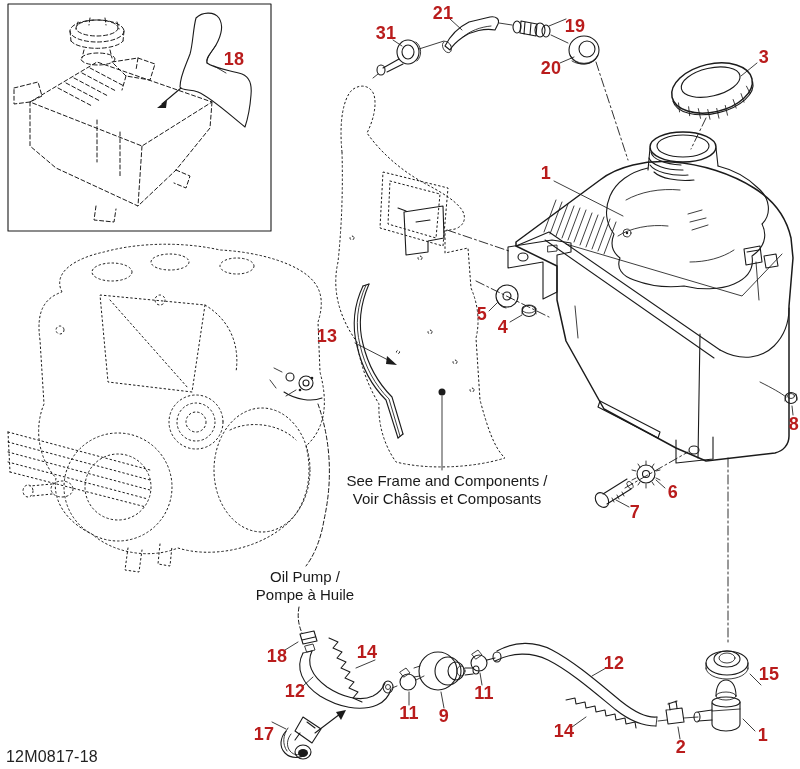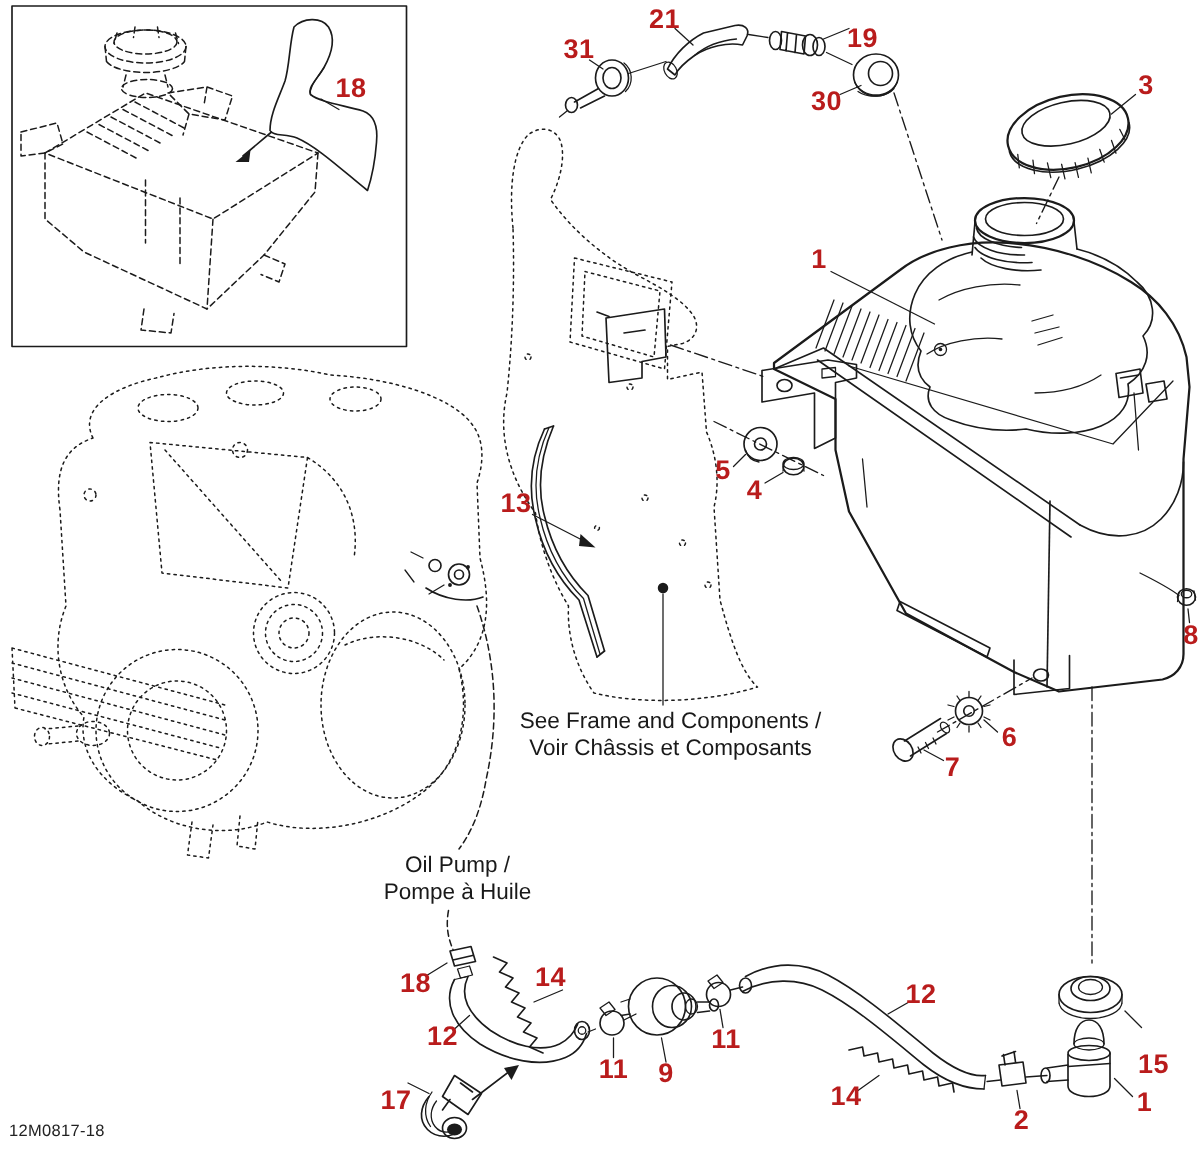--- a/index.html
+++ b/index.html
@@ -18,21 +18,21 @@
   .fillb{fill:#1b1b1b;stroke:none;}
   .callout{
     position:absolute;transform:translate(-50%,-50%);
     font-size:18px;font-weight:700;color:#b91c1c;letter-spacing:.3px;white-space:nowrap;
   }
   .note{
     position:absolute;transform:translate(-50%,-50%);text-align:center;
     font-size:15px;line-height:18px;color:#191919;white-space:nowrap;
   }
   .code{
-    position:absolute;left:6px;top:748px;font-size:11px;color:#222;letter-spacing:.2px;
+    position:absolute;left:6px;top:748px;font-size:16px;color:#222;letter-spacing:.2px;
   }
 </style>
 </head>
 <body>
 
 <div class="stage">
 
 <svg width="800" height="769" viewBox="0 0 800 769">
 
   <g>
@@ -344,29 +344,29 @@
   <div class="callout" style="left:482px;top:314px">5</div>
   <div class="callout" style="left:673px;top:492px">6</div>
   <div class="callout" style="left:635px;top:512px">7</div>
   <div class="callout" style="left:794px;top:424px">8</div>
   <div class="callout" style="left:444px;top:716px">9</div>
   <div class="callout" style="left:277px;top:656px">18</div>
   <div class="callout" style="left:409px;top:713px">11</div>
   <div class="callout" style="left:484px;top:693px">11</div>
   <div class="callout" style="left:295px;top:691px">12</div>
   <div class="callout" style="left:614px;top:663px">12</div>
-  <div class="callout" style="left:344px;top:336px">13</div>
+  <div class="callout" style="left:327px;top:336px">13</div>
   <div class="callout" style="left:367px;top:652px">14</div>
   <div class="callout" style="left:564px;top:731px">14</div>
-  <div class="callout" style="left:769px;top:710px">15</div>
+  <div class="callout" style="left:769px;top:674px">15</div>
   <div class="callout" style="left:763px;top:735px">1</div>
   <div class="callout" style="left:264px;top:734px">17</div>
   <div class="callout" style="left:234px;top:59px">18</div>
   <div class="callout" style="left:575px;top:26px">19</div>
-  <div class="callout" style="left:551px;top:68px">30</div>
+  <div class="callout" style="left:551px;top:68px">20</div>
   <div class="callout" style="left:443px;top:13px">21</div>
   <div class="callout" style="left:386px;top:33px">31</div>
 
   <div class="note" style="left:305px;top:586px">
     <div>Oil Pump /</div>
     <div>Pompe à Huile</div>
   </div>
   <div class="note" style="left:447px;top:490px">
     <div>See Frame and Components /</div>
     <div>Voir Châssis et Composants</div>

